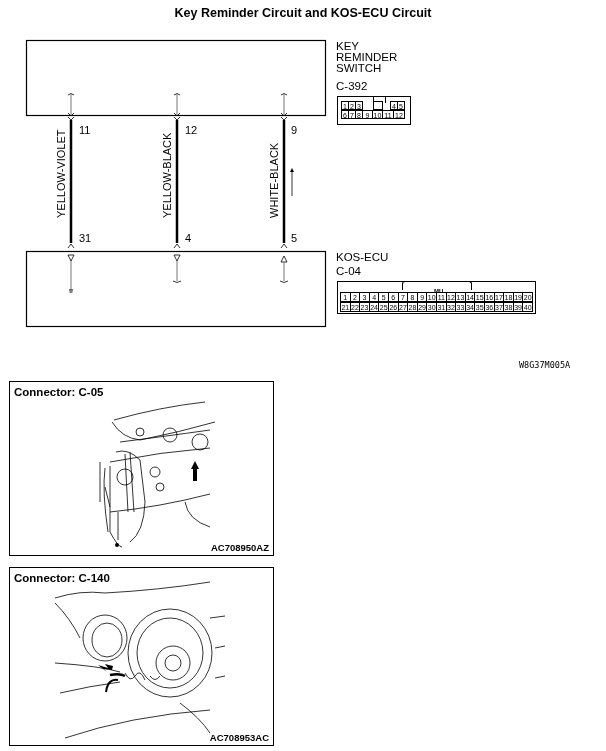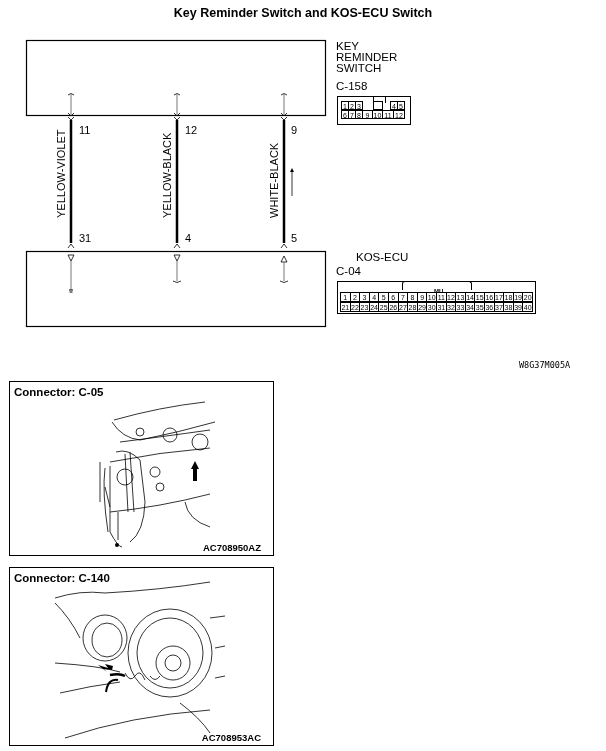--- a/index.html
+++ b/index.html
@@ -6,27 +6,27 @@
   body { width:606px; height:751px; position:relative; overflow:hidden; font-family:"Liberation Sans", sans-serif; color:#000; }
   .abs { position:absolute; }
   .title { left:0; width:606px; top:6px; text-align:center; font-weight:bold; font-size:12.5px; }
   svg { position:absolute; left:0; top:0; }
   .lbl { font-size:11.5px; line-height:11px; }
   .pin { font-size:11px; }
   .wire-label { font-size:11px; transform-origin:left top; white-space:nowrap; }
   .code { font-family:"DejaVu Sans Mono", monospace; font-size:8.5px; }
   .panel { border:1px solid #000; background:#fff; }
   .panel-title { font-weight:bold; font-size:11.5px; left:4px; top:4px;text-align:right; }
-  .panel-code { font-weight:bold; font-size:9.5px; right:12px; bottom:2px; }
+  .panel-code { font-weight:bold; font-size:9.5px; right:4px; bottom:2px; }
   .cell { position:absolute; border:1px solid #000; box-sizing:border-box; font-size:7px; text-align:center; line-height:9px; }
 </style>
 </head>
 <body>
 
-<div class="abs title">Key Reminder Switch and KOS-ECU Switch</div>
+<div class="abs title">Key Reminder Circuit and KOS-ECU Circuit</div>
 
 <svg width="606" height="360">
 
   <rect x="26.5" y="40.5" width="299" height="75" fill="none" stroke="#000" stroke-width="1.2"></rect>
 
   <rect x="26.5" y="251.5" width="299" height="75" fill="none" stroke="#000" stroke-width="1.2"></rect>
 
   <g>
     <path d="M68 95 q3 -3 6 0" fill="none" stroke="#000" stroke-width="0.8"></path>
     <line x1="71" y1="94" x2="71" y2="116" stroke="#777" stroke-width="1"></line>
@@ -62,21 +62,21 @@
     <line x1="292" y1="196" x2="292" y2="170" stroke="#000" stroke-width="0.8"></line>
     <path d="M290 172 l2 -4 l2 4 z" fill="#000"></path>
   </g>
 </svg>
 
 <div class="abs lbl" style="left:336px; top:41px;">
   <div>KEY</div>
   <div>REMINDER</div>
   <div>SWITCH</div>
 </div>
-<div class="abs lbl" style="left:336px; top:81px;">C-158</div>
+<div class="abs lbl" style="left:336px; top:81px;">C-392</div>
 
 <div class="abs" style="left:337px; top:96px; width:72px; height:27px; border:1px solid #000;">
   <div class="abs" style="left:35px; top:-1px; width:11px; height:6px; border:1px solid #000; border-bottom:none; background:#fff;"></div>
   <div class="cell" style="left:3px; top:4px; width:8px; height:9px;">1</div>
   <div class="cell" style="left:10px; top:4px; width:8px; height:9px;">2</div>
   <div class="cell" style="left:17px; top:4px; width:8px; height:9px;">3</div>
   <div class="cell" style="left:35px; top:4px; width:10px; height:9px;"></div>
   <div class="cell" style="left:52px; top:4px; width:8px; height:9px;">4</div>
   <div class="cell" style="left:59px; top:4px; width:8px; height:9px;">5</div>
   <div class="cell" style="left:3px; top:13px; width:8px; height:9px;">6</div>
@@ -92,21 +92,21 @@
 <div class="abs pin" style="left:185px; top:124px;">12</div>
 <div class="abs pin" style="left:291px; top:124px;">9</div>
 <div class="abs pin" style="left:79px; top:232px;">31</div>
 <div class="abs pin" style="left:185px; top:232px;">4</div>
 <div class="abs pin" style="left:291px; top:232px;">5</div>
 
 <div class="abs wire-label" style="left:55px; top:218px; transform:rotate(-90deg);">YELLOW-VIOLET</div>
 <div class="abs wire-label" style="left:161px; top:218px; transform:rotate(-90deg);">YELLOW-BLACK</div>
 <div class="abs wire-label" style="left:268px; top:218px; transform:rotate(-90deg);">WHITE-BLACK</div>
 
-<div class="abs lbl" style="left:336px; top:252px;margin-left:20px;">KOS-ECU</div>
+<div class="abs lbl" style="left:336px; top:252px;">KOS-ECU</div>
 <div class="abs lbl" style="left:336px; top:266px;">C-04</div>
 
 <div class="abs" style="left:337px; top:281px; width:197px; height:31px; border:1px solid #000;">
   <div class="abs" style="left:64px; top:-1px; width:68px; height:8px; border:1px solid #000; border-bottom:none; border-radius:3px 3px 0 0;"></div>
   <div class="abs" style="left:96px; top:6px; font-size:6px; font-weight:bold;">MU</div>
   <div class="abs" style="left:2px; top:10px; width:192px; height:19px;" id="c05grid">
       <div class="cell" style="left: 0px; top: 0px; width: 10.6px; height: 10px;">1</div>
       <div class="cell" style="left: 9.6px; top: 0px; width: 10.6px; height: 10px;">2</div>
       <div class="cell" style="left: 19.2px; top: 0px; width: 10.6px; height: 10px;">3</div>
       <div class="cell" style="left: 28.8px; top: 0px; width: 10.6px; height: 10px;">4</div>

